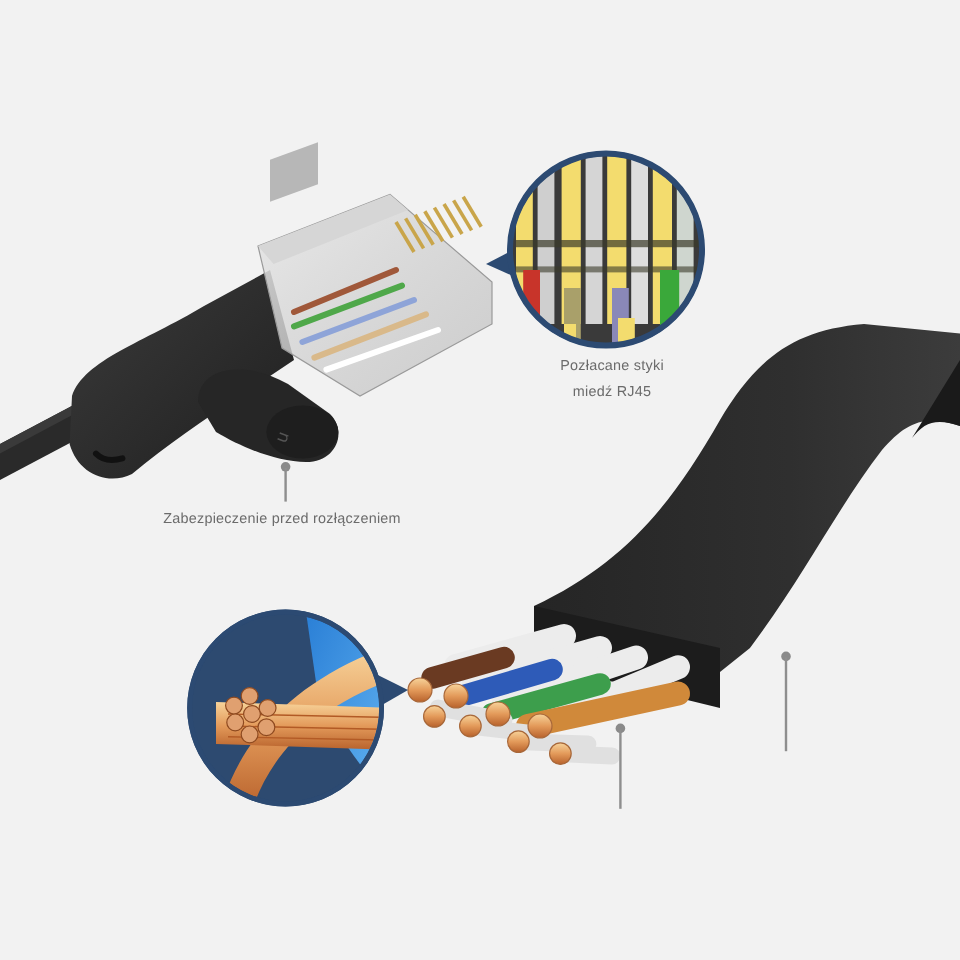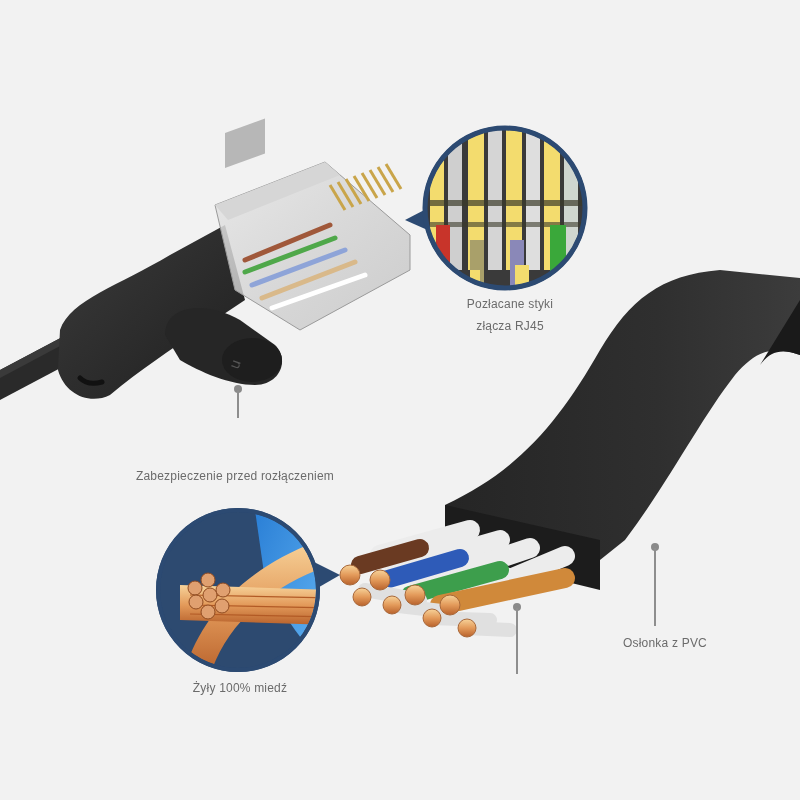--- a/index.html
+++ b/index.html
@@ -179,22 +179,20 @@
 
 <div class="dot" style="left:513px; top:603px;"></div>
 <div class="leader" style="left:516px; top:608px; height:66px;"></div>
 
 <div class="dot" style="left:651px; top:543px;"></div>
 <div class="leader" style="left:654px; top:548px; height:78px;"></div>
 
 
 <div class="label" style="left:420px; top:293px; width:180px;">
   <div>Pozłacane styki</div>
-  <div>złącza RJ45</div>
+  <div>miedź RJ45</div>
 </div>
 
-<div class="label" style="left:70px; top:421px; width:330px;margin-top:44px;">Zabezpieczenie przed rozłączeniem</div>
-
-<div class="label" style="left:150px; top:677px; width:180px;">Żyły 100% miedź</div>
+<div class="label" style="left:70px; top:421px; width:330px;">Zabezpieczenie przed rozłączeniem</div>
 
 
-<div class="label" style="left:590px; top:632px; width:150px;">Osłonka z PVC</div>
+
 </div>
 
 </body></html>

